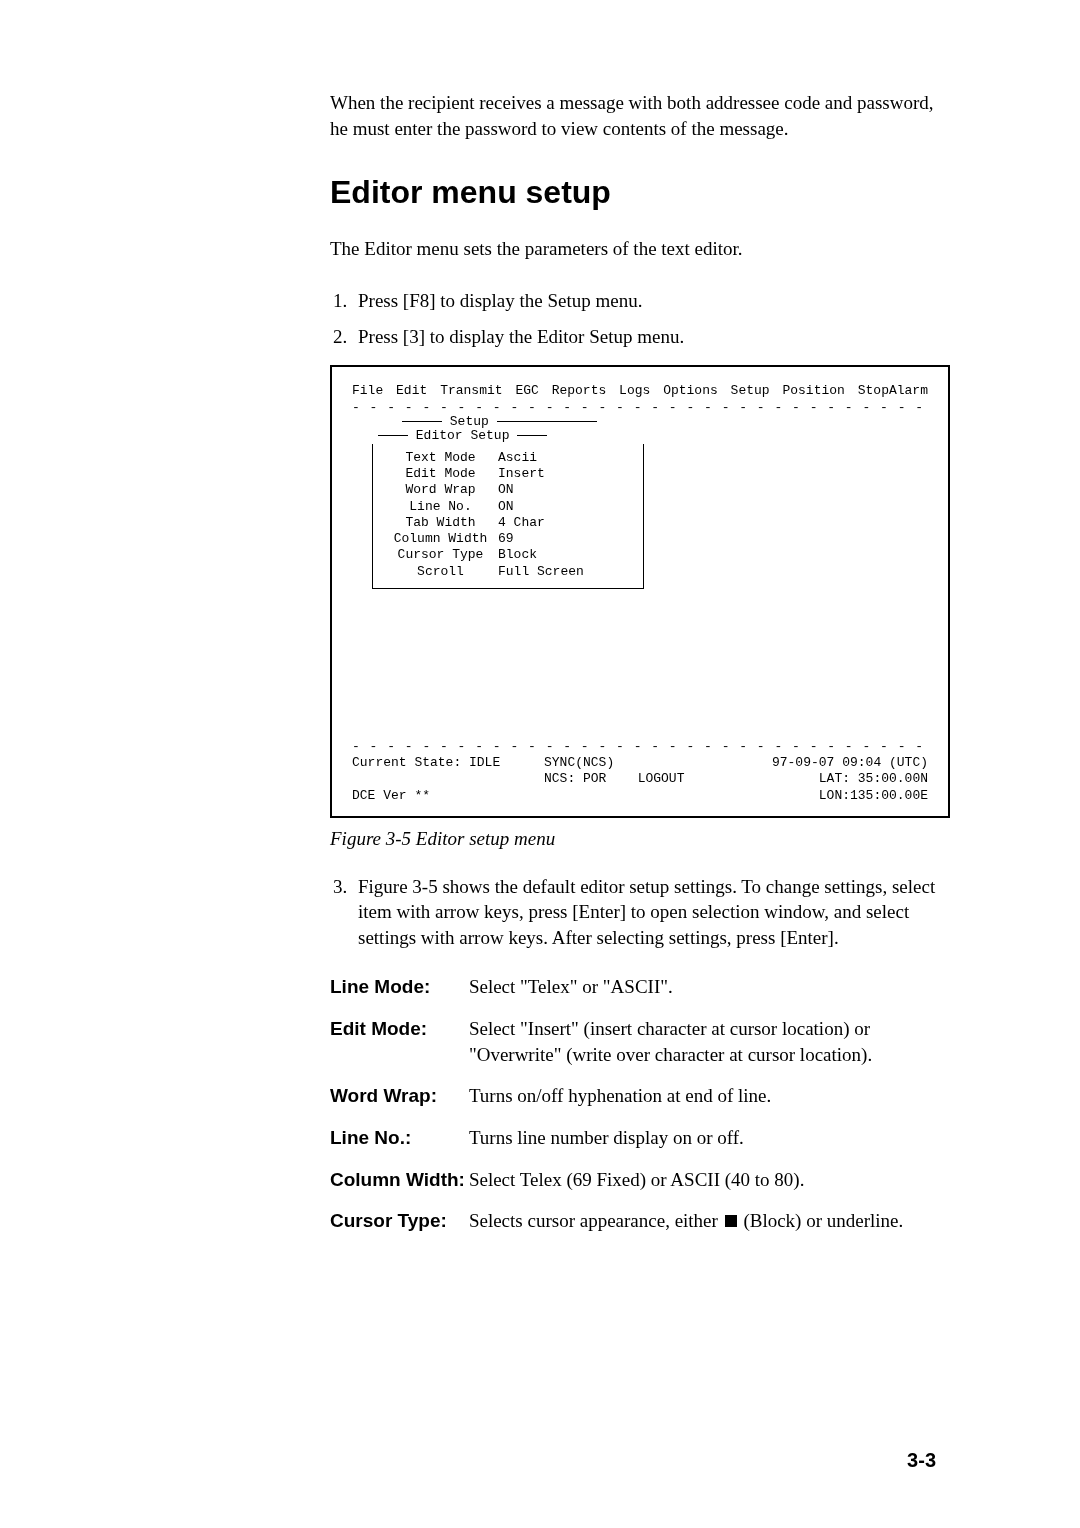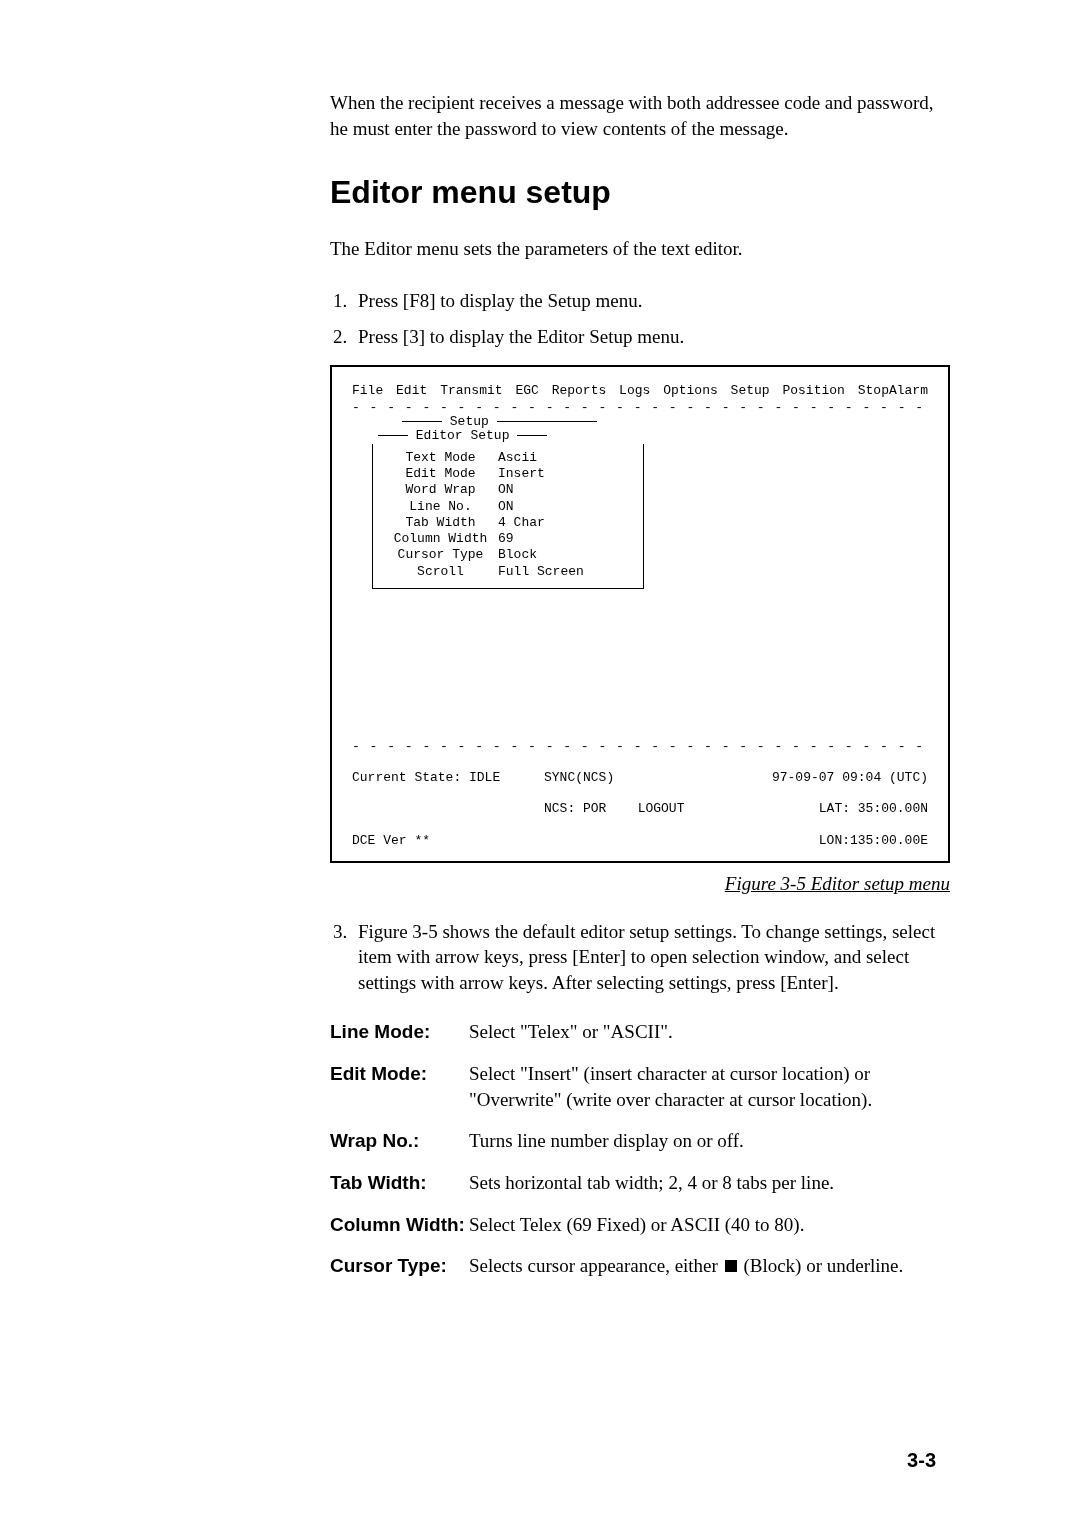--- a/index.html
+++ b/index.html
@@ -75,27 +75,26 @@
     text-align: center;
   }
   .kv-row { display:flex; }
   .kv-key { width: 115px; }
   .fig-spacer { height: 150px; }
   .fig-status {
     display: grid;
     grid-template-columns: 1fr 1fr 1fr;
     font-family: "Courier New", monospace;
   }
-  .fig-status .col { white-space: nowrap; margin-top: 15px; }
+  .fig-status .col { white-space: nowrap; }
   .fig-status .right { text-align: right; }
   .figure-caption {
-    text-align: right;
+    text-align: left;
     font-style: italic;
     margin: 8px 0 22px 0;
-    text-decoration: underline;
   }
   table.defs {
     border-collapse: collapse;
     margin-top: 14px;
   }
   table.defs td {
     vertical-align: top;
     padding: 8px 4px 8px 0;
   }
   table.defs td.term {
@@ -227,26 +226,26 @@
   <tbody>
       <tr>
     <td class="term">Line Mode:</td>
     <td>Select "Telex" or "ASCII".</td>
   </tr>
   <tr>
     <td class="term">Edit Mode:</td>
     <td>Select "Insert" (insert character at cursor location) or "Overwrite" (write over character at cursor location).</td>
   </tr>
   <tr>
-    <td class="term">Wrap No.:</td>
+    <td class="term">Word Wrap:</td>
+    <td>Turns on/off hyphenation at end of line.</td>
+  </tr>
+  <tr>
+    <td class="term">Line No.:</td>
     <td>Turns line number display on or off.</td>
-  </tr>
-  <tr>
-    <td class="term">Tab Width:</td>
-    <td>Sets horizontal tab width; 2, 4 or 8 tabs per line.</td>
   </tr>
   <tr>
     <td class="term">Column Width:</td>
     <td>Select Telex (69 Fixed) or ASCII (40 to 80).</td>
   </tr>
   <tr>
     <td class="term">Cursor Type:</td>
     <td>
       <span>Selects cursor appearance, either </span><span class="block-char"></span><span> (Block) or underline.</span>
     </td>

